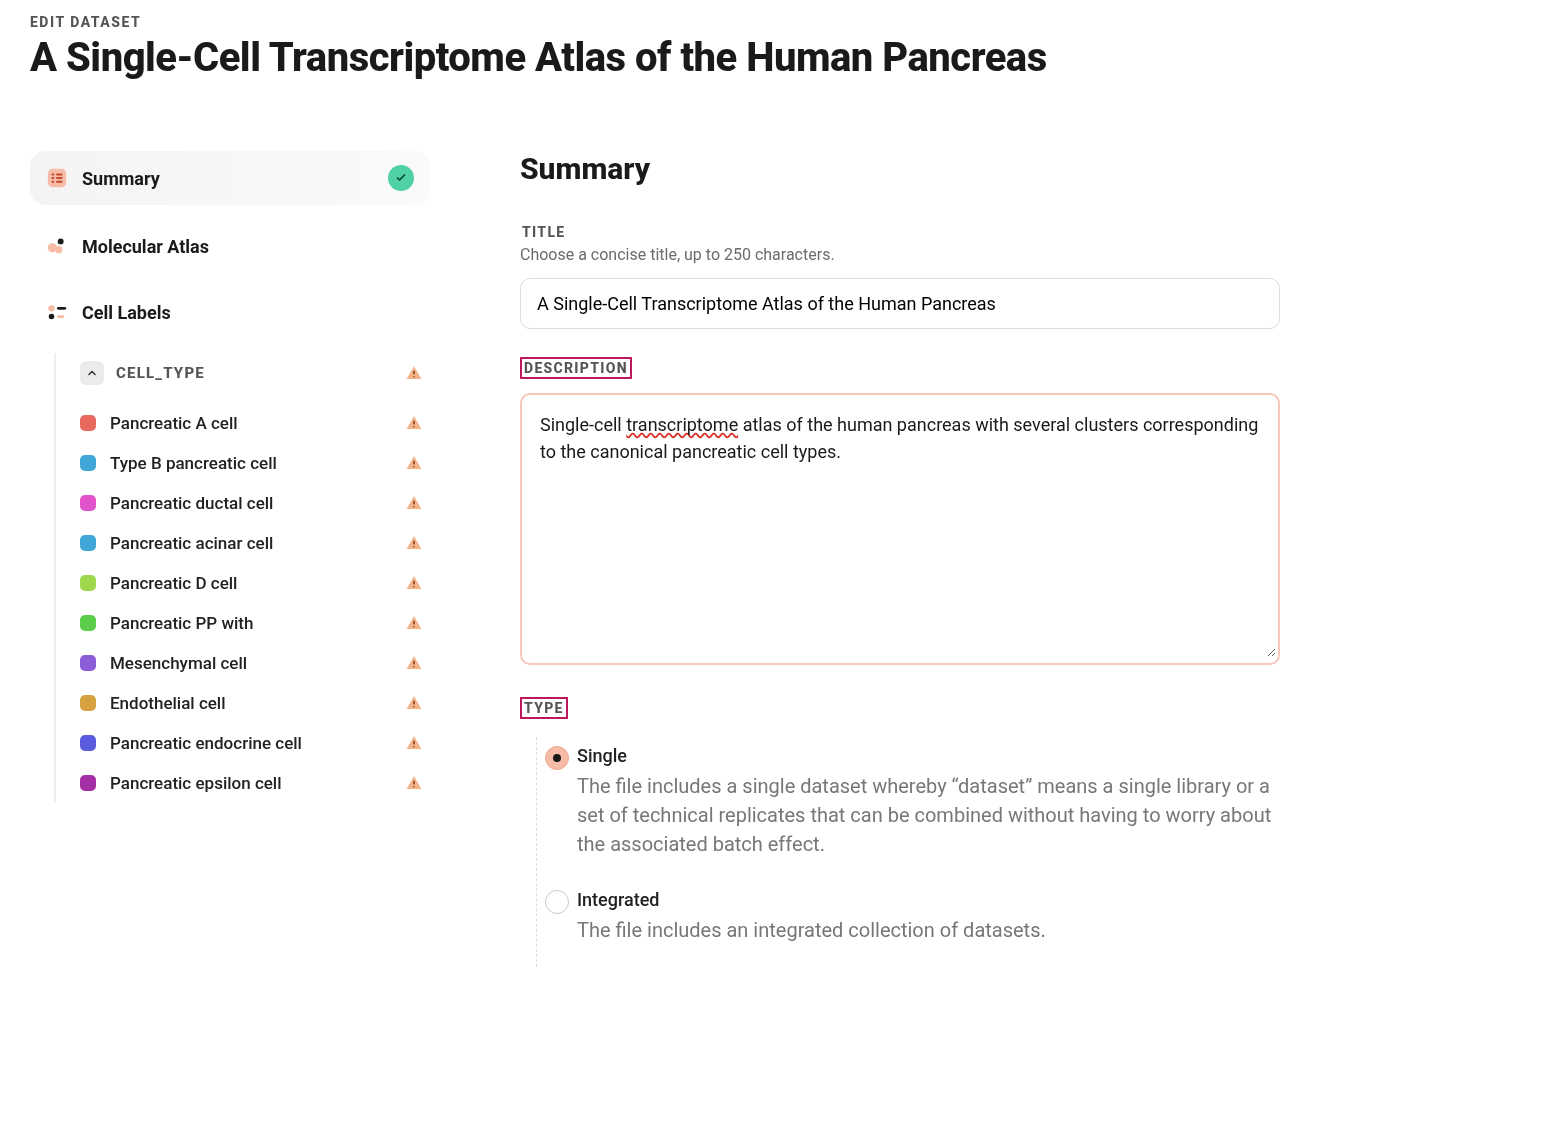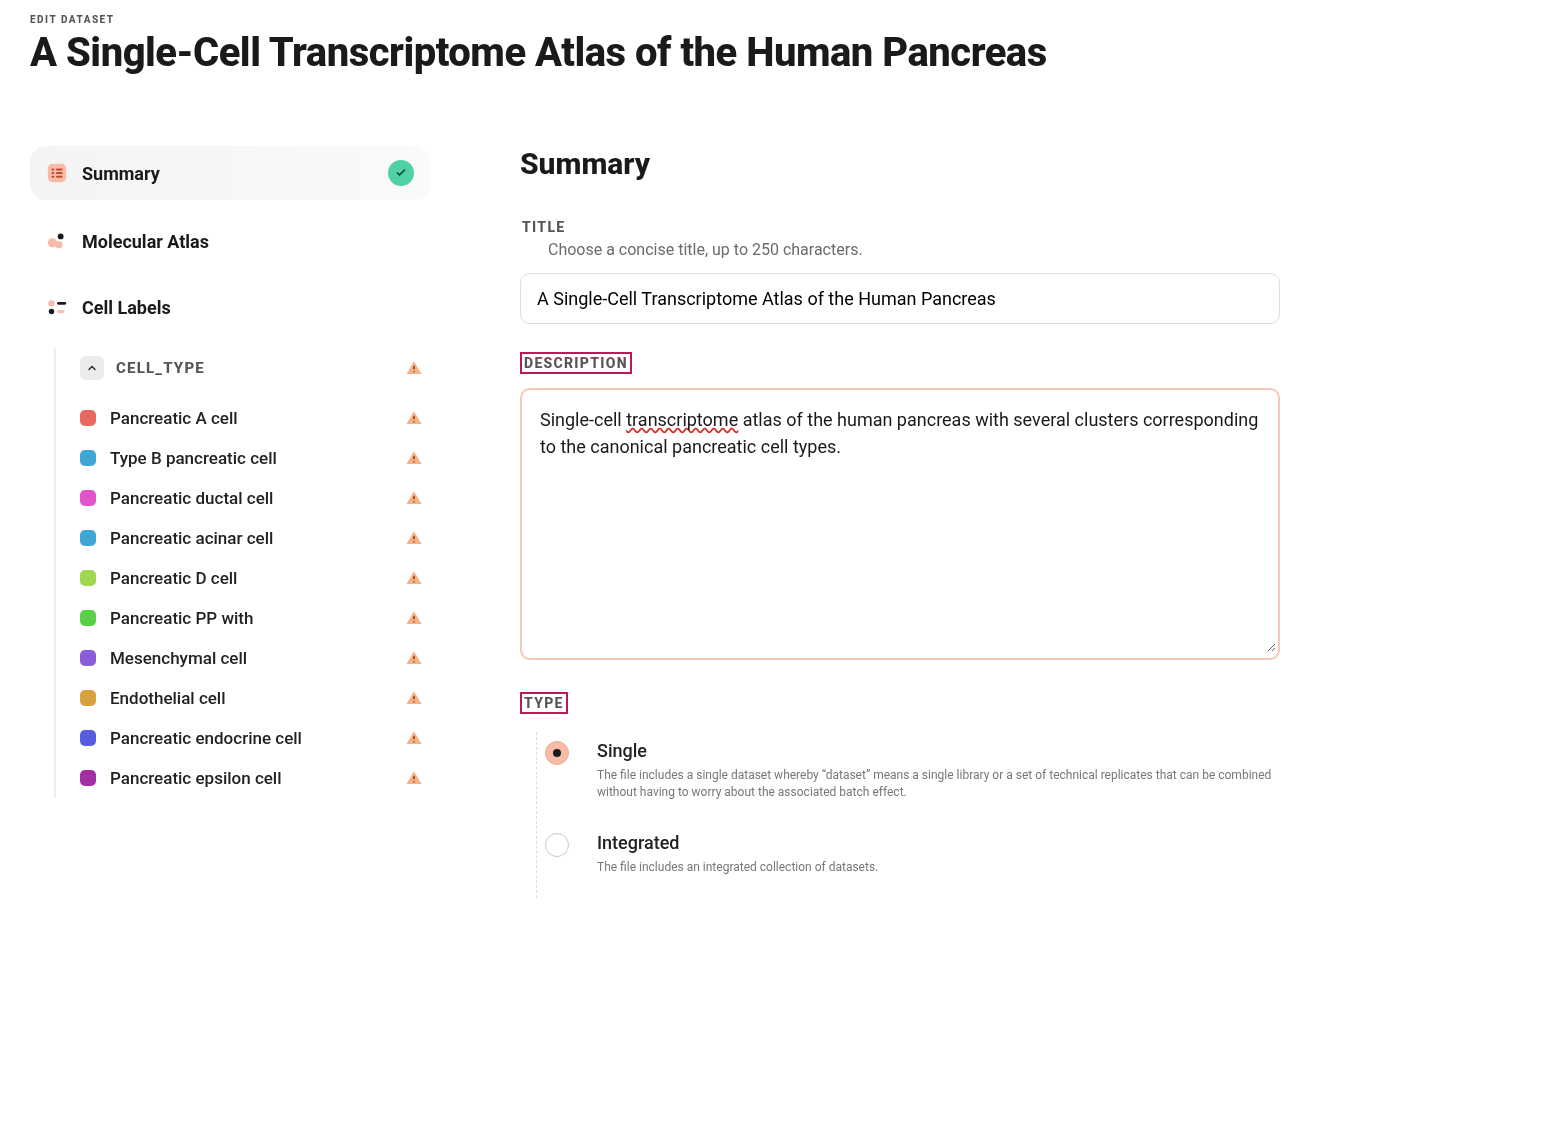--- a/index.html
+++ b/index.html
@@ -3,21 +3,21 @@
 <meta charset="utf-8">
 <style>
   * { box-sizing: border-box; margin: 0; padding: 0; }
   body {
     font-family: -apple-system, BlinkMacSystemFont, "Segoe UI", Roboto, Helvetica, Arial, sans-serif;
     background: #fff;
     color: #1a1a1a;
     padding: 14px 30px;
   }
   .eyebrow {
-    font-size: 10px;
+    font-size: 14px;
     font-weight: 800;
     letter-spacing: 1.5px;
     color: #555;
     text-transform: uppercase;
     margin-bottom: 4px;
   }
   h1.page-title {
     font-size: 40px;
     font-weight: 800;
     letter-spacing: -0.5px;
@@ -136,21 +136,20 @@
     display: inline-block;
     padding: 1px 2px;
   }
   .field-header.boxed {
     border: 2px solid #be185d;
   }
   .field-hint {
     font-size: 16px;
     color: #6b6b6b;
     margin-bottom: 14px;
-    margin-left: 28px;
   }
   .text-input {
     width: 100%;
     font-size: 18px;
     padding: 14px 16px;
     border: 1px solid #ddd;
     border-radius: 10px;
     font-family: inherit;
     margin-bottom: 28px;
   }
@@ -189,21 +188,21 @@
     color: #1a1a1a;
   }
   .radio-group {
     margin-left: 16px;
     border-left: 1px dashed #ddd;
     padding-left: 0;
     margin-top: 14px;
   }
   .radio-item {
     display: flex;
-    gap: 28px;
+    gap: 8px;
     padding: 8px 0 22px 8px;
     cursor: pointer;
   }
   .radio {
     width: 24px;
     height: 24px;
     border-radius: 50%;
     border: 1.5px solid #c9c9c9;
     flex-shrink: 0;
     display: inline-flex;
@@ -223,21 +222,21 @@
     background: #1a1a1a;
   }
   .radio-body { flex: 1; }
   .radio-title {
     font-size: 18px;
     font-weight: 500;
     margin-bottom: 6px;
     color: #222;
   }
   .radio-desc {
-    font-size: 12px;
+    font-size: 20px;
     color: #777;
     line-height: 1.45;
   }
 </style>
 </head>
 <body>
 
 <div class="eyebrow">Edit Dataset</div>
 <h1 class="page-title">A Single-Cell Transcriptome Atlas of the Human Pancreas</h1>
 

